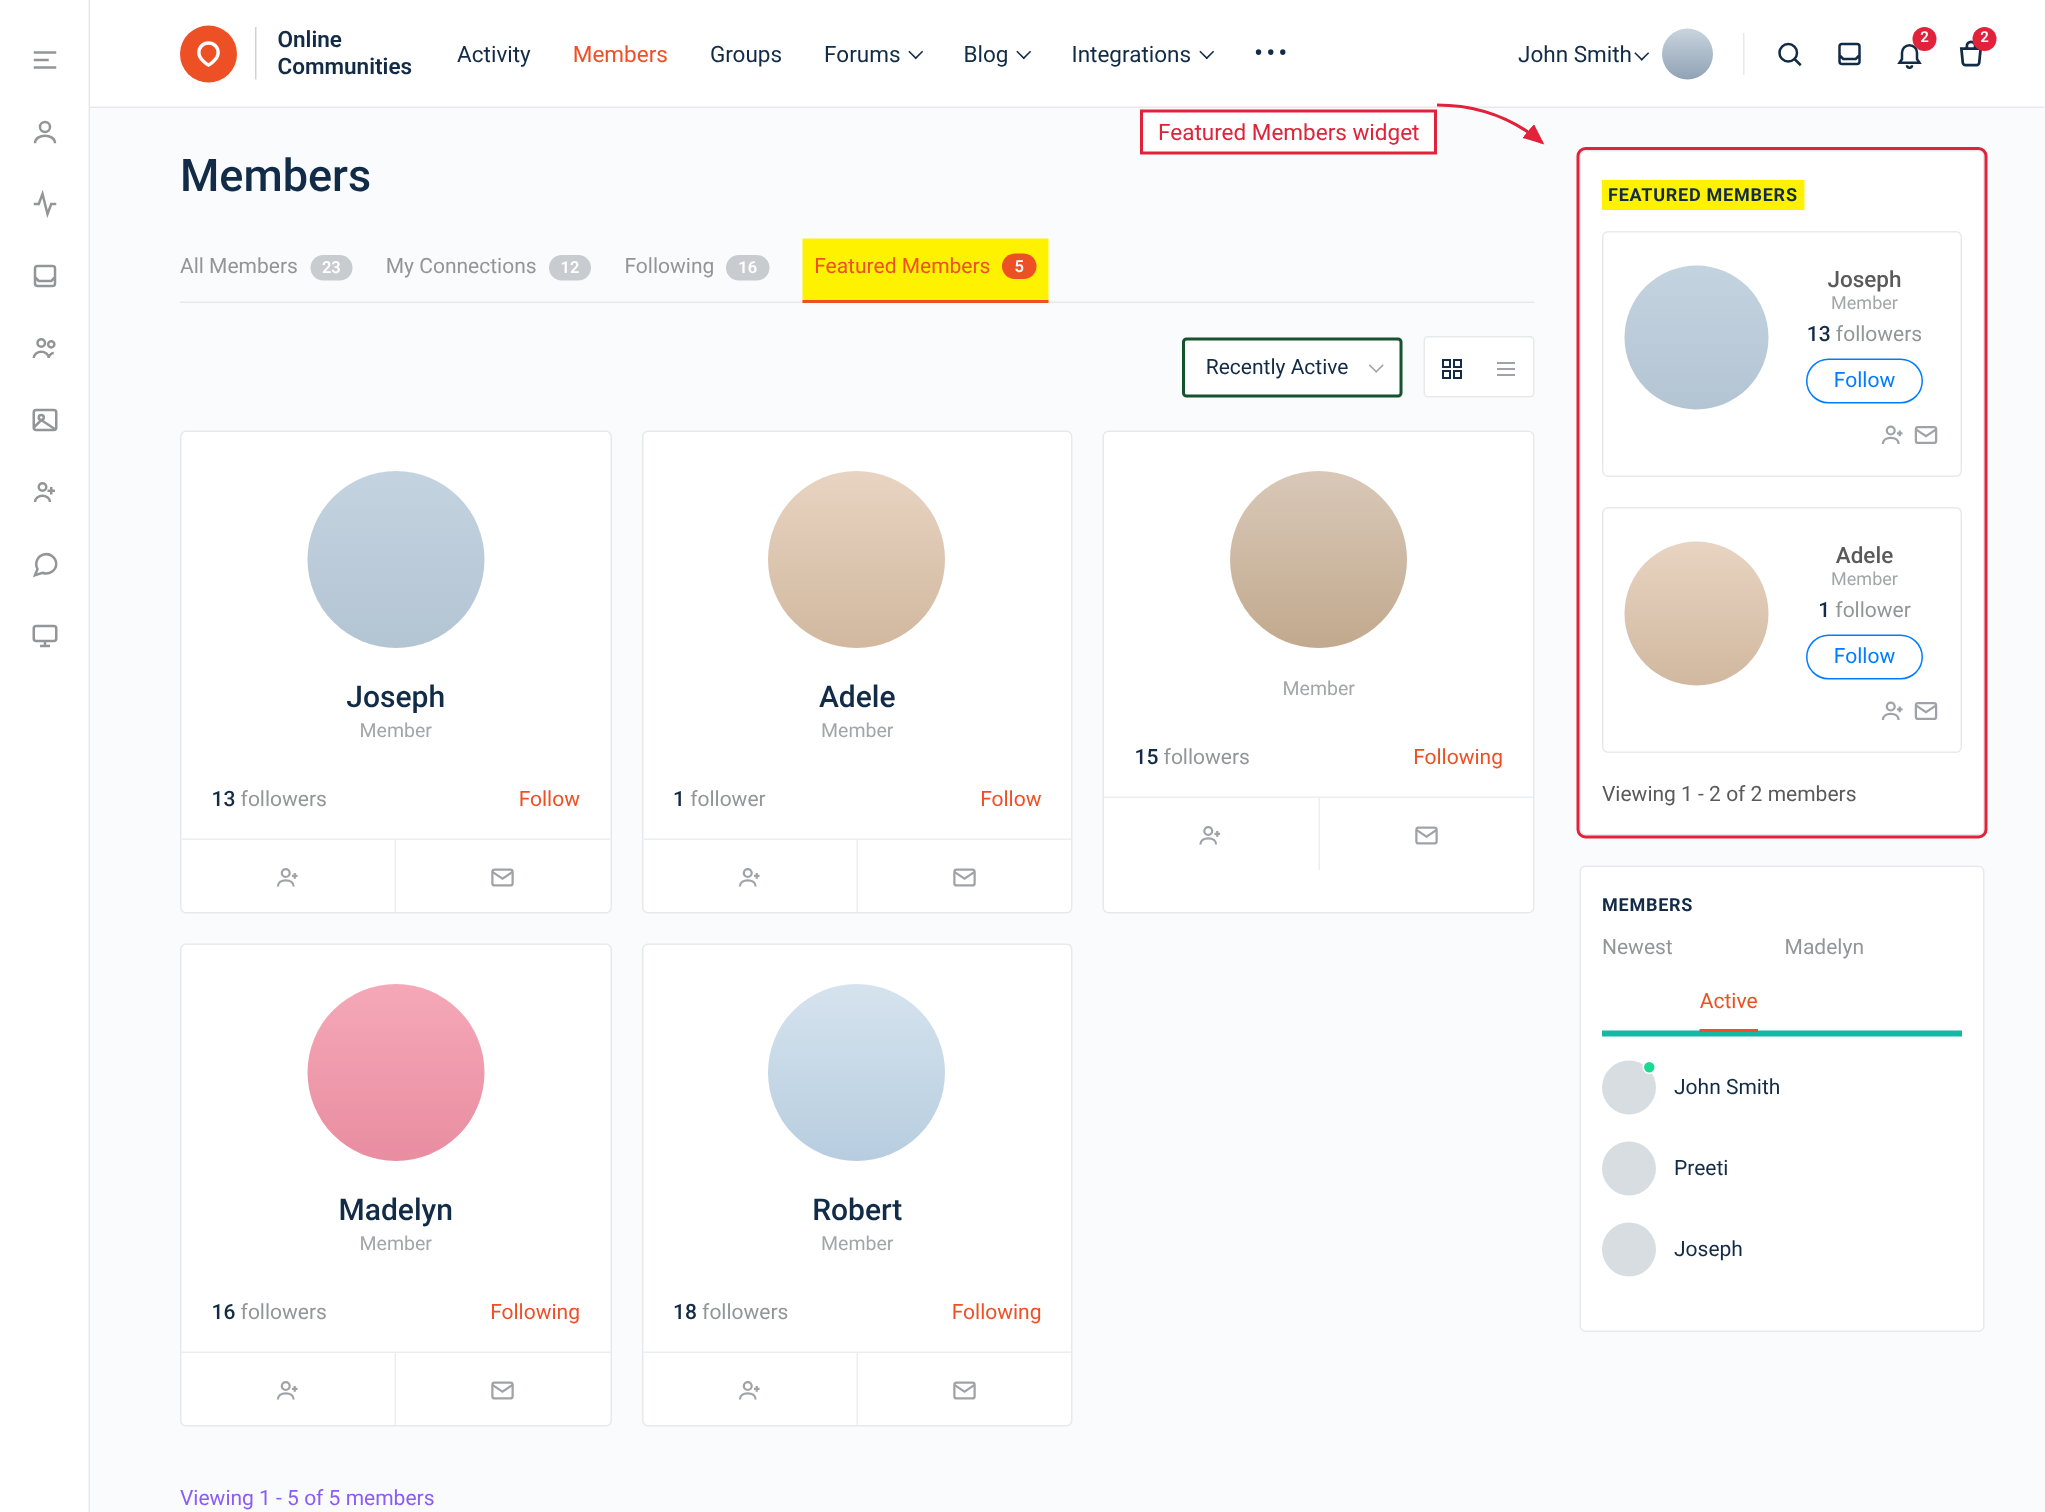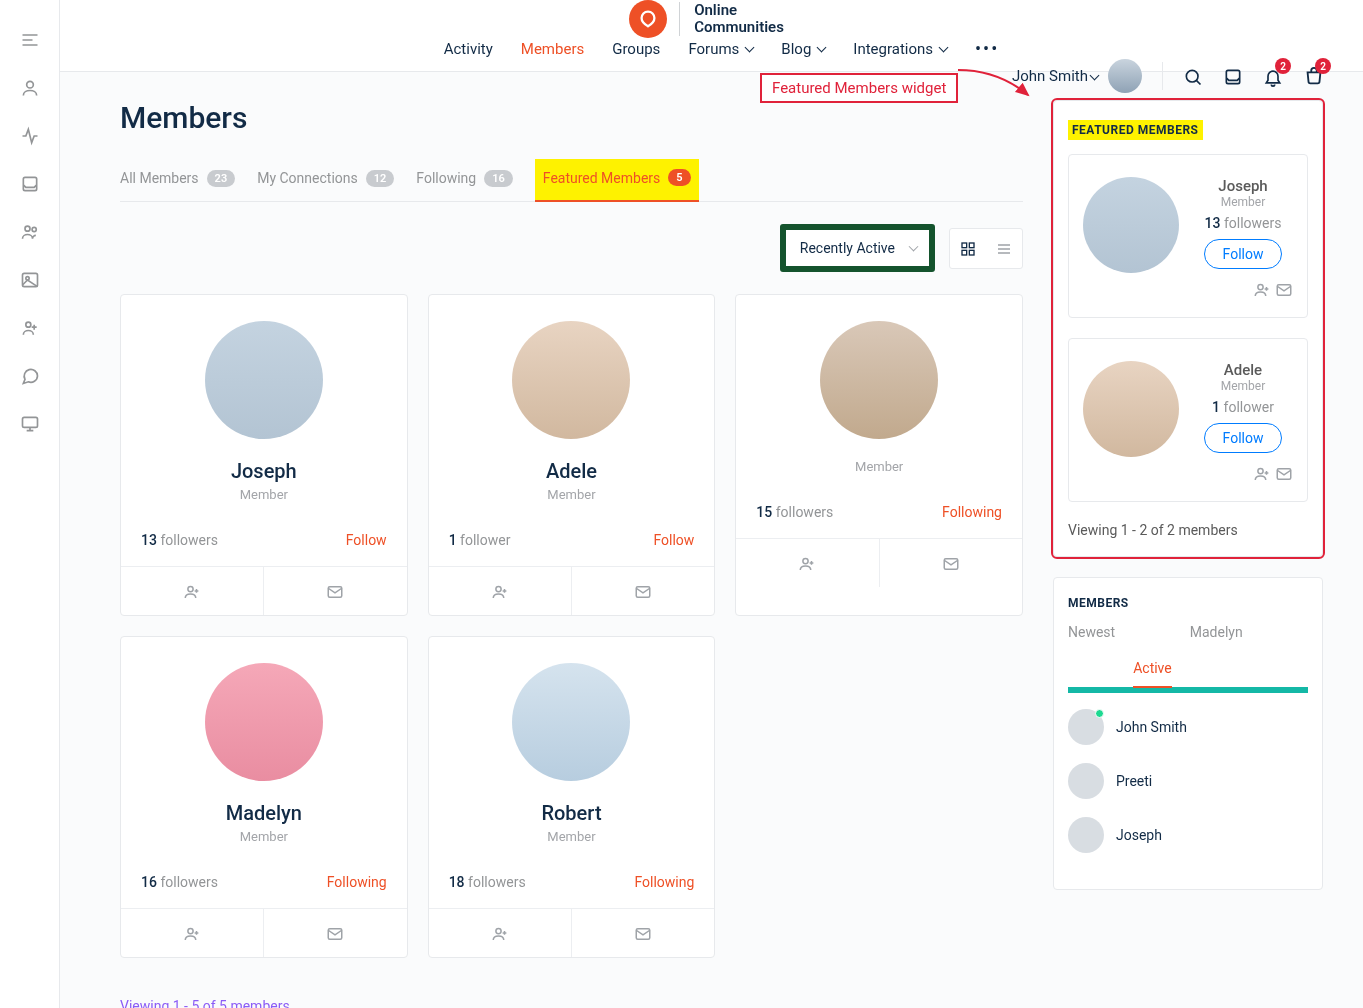--- a/index.html
+++ b/index.html
@@ -5,21 +5,21 @@
 * { box-sizing: border-box; margin: 0; padding: 0; }
 body { font-family: -apple-system, BlinkMacSystemFont, "Segoe UI", Roboto, sans-serif; background: #fafbfc; color: #122b46; }
 .app { display: flex; min-height: 100vh; }
 
 
 .rail { width: 60px; background: #fff; border-right: 1px solid #e7e9ec; display: flex; flex-direction: column; align-items: center; padding-top: 30px; gap: 28px; }
 .rail-ic { width: 20px; height: 20px; color: #939597; cursor: pointer; }
 
 
 .main { flex: 1; }
-.header { height: 72px; background: #fff; border-bottom: 1px solid #e7e9ec; display: flex; align-items: center; padding: 0 40px 0 60px; flex-direction: column; }
+.header { height: 72px; background: #fff; border-bottom: 1px solid #e7e9ec; display: flex; align-items: center; padding: 0 40px 0 60px; }
 .logo { display: flex; align-items: center; gap: 12px; margin-right: 30px; }
 .logo-ic { width: 38px; height: 38px; border-radius: 50%; background: #ee5026; display: flex; align-items: center; justify-content: center; }
 .logo-txt { font-size: 15px; font-weight: 600; line-height: 1.15; border-left: 1px solid #d0d3d6; padding-left: 14px; }
 .nav { display: flex; gap: 28px; font-size: 15px; }
 .nav-item { color: #122b46; cursor: pointer; display: flex; align-items: center; gap: 4px; }
 .nav-item.active { color: #ee5026; }
 .nav-more { font-size: 18px; letter-spacing: 2px; color: #122b46; cursor: pointer; }
 .header-right { margin-left: auto; display: flex; align-items: center; gap: 20px; }
 .user-menu { display: flex; align-items: center; gap: 10px; cursor: pointer; }
 .user-name { font-size: 15px; }
@@ -38,21 +38,21 @@
 .page-title { font-size: 30px; font-weight: 500; color: #122b46; margin-bottom: 24px; }
 .tabs { display: flex; gap: 22px; border-bottom: 1px solid #e7e9ec; font-size: 14px; }
 .tab { display: flex; align-items: center; gap: 8px; padding: 10px 0 14px; cursor: pointer; color: #939597; }
 .tab.active { color: #122b46; }
 .tab.hl { background: #fef200; padding-left: 8px; padding-right: 8px; }
 .tab.hl.active { color: #ee5026; border-bottom: 2px solid #ee5026; margin-bottom: -1px; }
 .count { background: #c8cbcf; color: #fff; border-radius: 10px; font-size: 11px; padding: 2px 8px; font-weight: 600; }
 .count.or { background: #ee5026; }
 
 .toolbar { display: flex; justify-content: flex-end; align-items: center; gap: 14px; margin: 22px 0; }
-.select { border: 6px solid #14532d; background: #fff; padding: 10px 34px 10px 14px; font-size: 14px; color: #122b46; position: relative; cursor: pointer; border-radius: 3px; }
+.select { border: 2px solid #14532d; background: #fff; padding: 10px 34px 10px 14px; font-size: 14px; color: #122b46; position: relative; cursor: pointer; border-radius: 3px; }
 .select::after { content: ""; position: absolute; right: 12px; top: 50%; width: 6px; height: 6px; border-right: 1.5px solid #9fa3a8; border-bottom: 1.5px solid #9fa3a8; transform: translateY(-70%) rotate(45deg); }
 .view-toggle { border: 1px solid #e7e9ec; background: #fff; display: flex; border-radius: 3px; }
 .vt-btn { padding: 10px 10px; cursor: pointer; color: #9fa3a8; }
 .vt-btn.active { color: #122b46; }
 
 .grid { display: grid; grid-template-columns: repeat(3, 1fr); gap: 20px; }
 .card { background: #fff; border: 1px solid #e7e9ec; border-radius: 4px; }
 .card-top { padding: 26px 20px 16px; text-align: center; }
 .av { width: 118px; height: 118px; border-radius: 50%; margin: 0 auto 20px; background: #d8dde2; }
 .av.m1{background:linear-gradient(180deg,#c4d3e0,#b3c4d3);} .av.f1{background:linear-gradient(180deg,#e8d4c2,#d1b89f);} .av.m2{background:linear-gradient(180deg,#d9c8b8,#c1a98d);}
@@ -79,21 +79,21 @@
 .fm-info { flex: 1; text-align: center; }
 .fm-name { font-size: 15px; font-weight: 500; color: #5a5a5a; }
 .fm-role { font-size: 12px; color: #a3a5a9; margin-bottom: 6px; }
 .fm-flw { font-size: 14px; color: #939597; margin-bottom: 8px; }
 .fm-flw b { color: #122b46; font-weight: 500; }
 .fm-btn { border: 1.5px solid #007cff; color: #007cff; border-radius: 20px; padding: 6px 18px; font-size: 14px; display: inline-block; cursor: pointer; }
 .fm-icons { text-align: right; margin-top: 10px; color: #9fa3a8; }
 .fm-icons svg { margin-left: 4px; }
 .w-sub { font-size: 14px; color: #5a5a5a; margin-top: 6px; }
 
-.mw-tabs { display: flex; gap: 18px; border-bottom: 6px solid #14b8a6; margin-bottom: 16px; font-size: 14px; }
+.mw-tabs { display: flex; gap: 18px; border-bottom: 4px solid #14b8a6; margin-bottom: 16px; font-size: 14px; }
 .mw-tab { padding-bottom: 10px; color: #939597; cursor: pointer; }
 .mw-tab.active { color: #ee5026; border-bottom: 2px solid #ee5026; margin-bottom: -1px; margin-top: 36px; }
 .mw-item { display: flex; align-items: center; gap: 12px; margin-bottom: 18px; cursor: pointer; }
 .mw-av { width: 36px; height: 36px; border-radius: 50%; background: #d8dde2; position: relative; }
 .mw-av .dot { position: absolute; top: 0; right: 0; width: 9px; height: 9px; background: #1cd991; border-radius: 50%; border: 1.5px solid #fff; }
 .mw-name { font-size: 14px; color: #122b46; }
 
 svg { display: inline-block; vertical-align: middle; }
 .chev::after{content:"";display:inline-block;width:6px;height:6px;border-right:1.5px solid currentColor;border-bottom:1.5px solid currentColor;transform:rotate(45deg);margin-left:3px;margin-bottom:2px;}
 </style>

